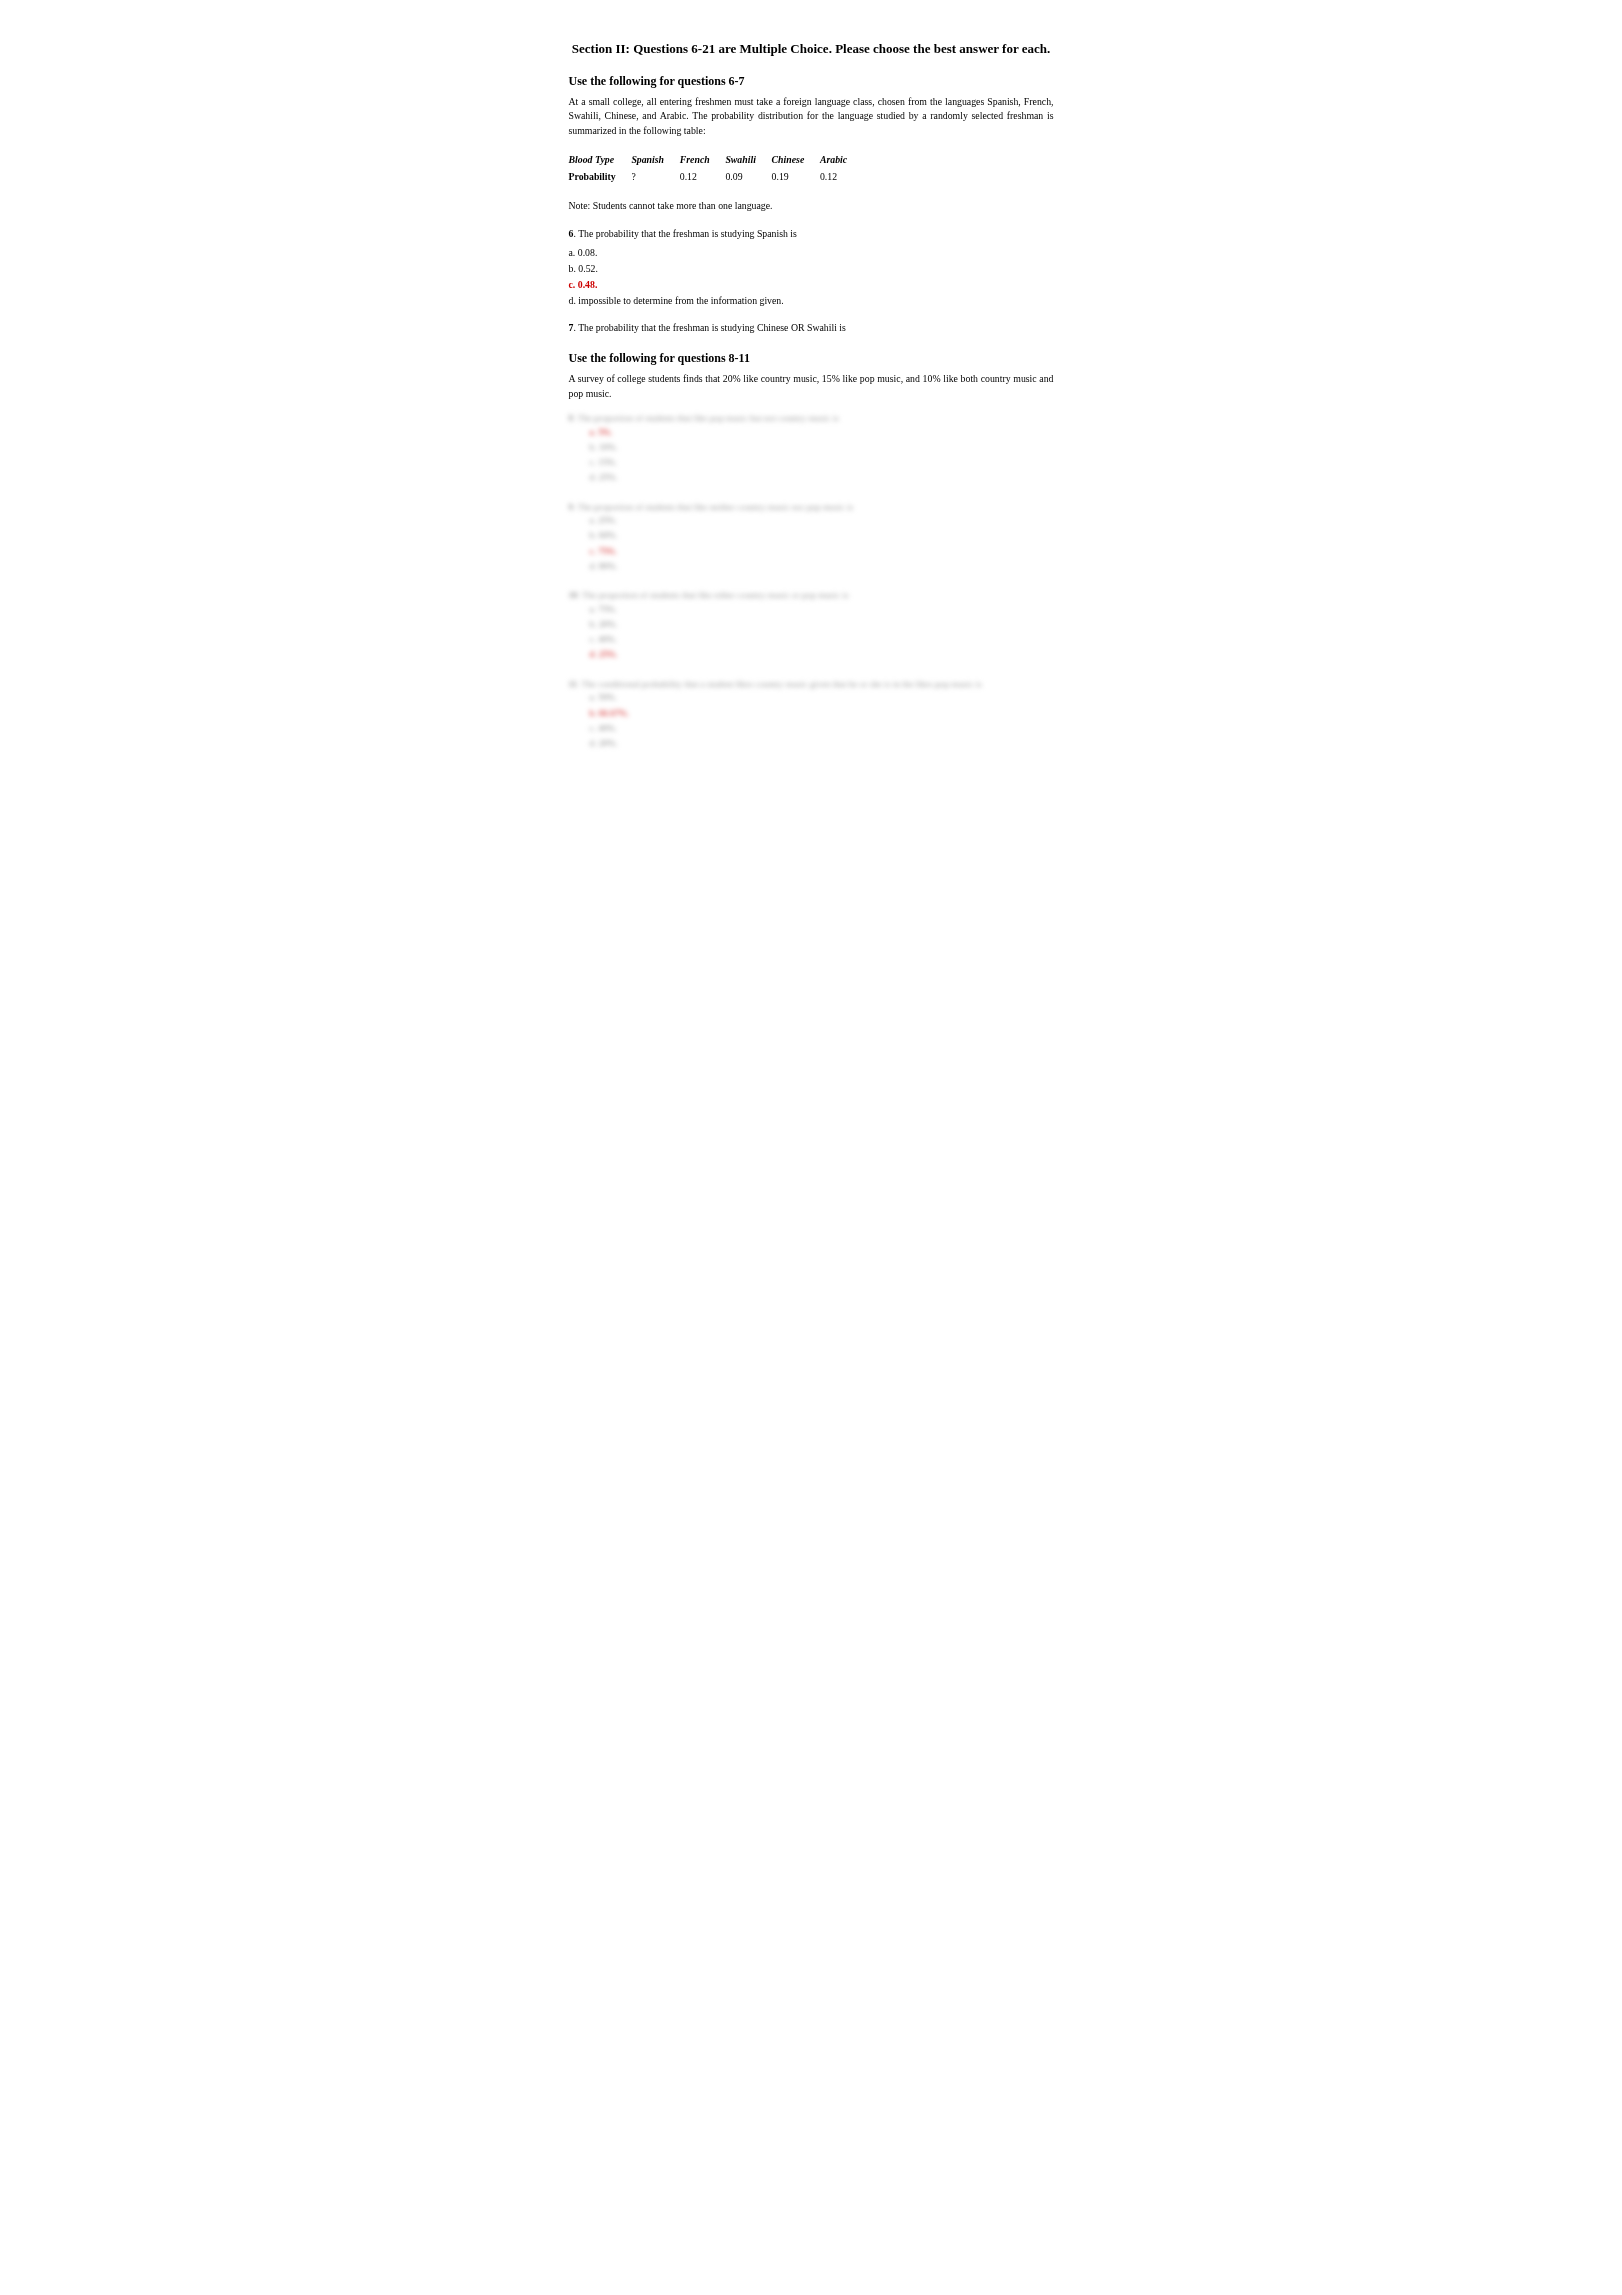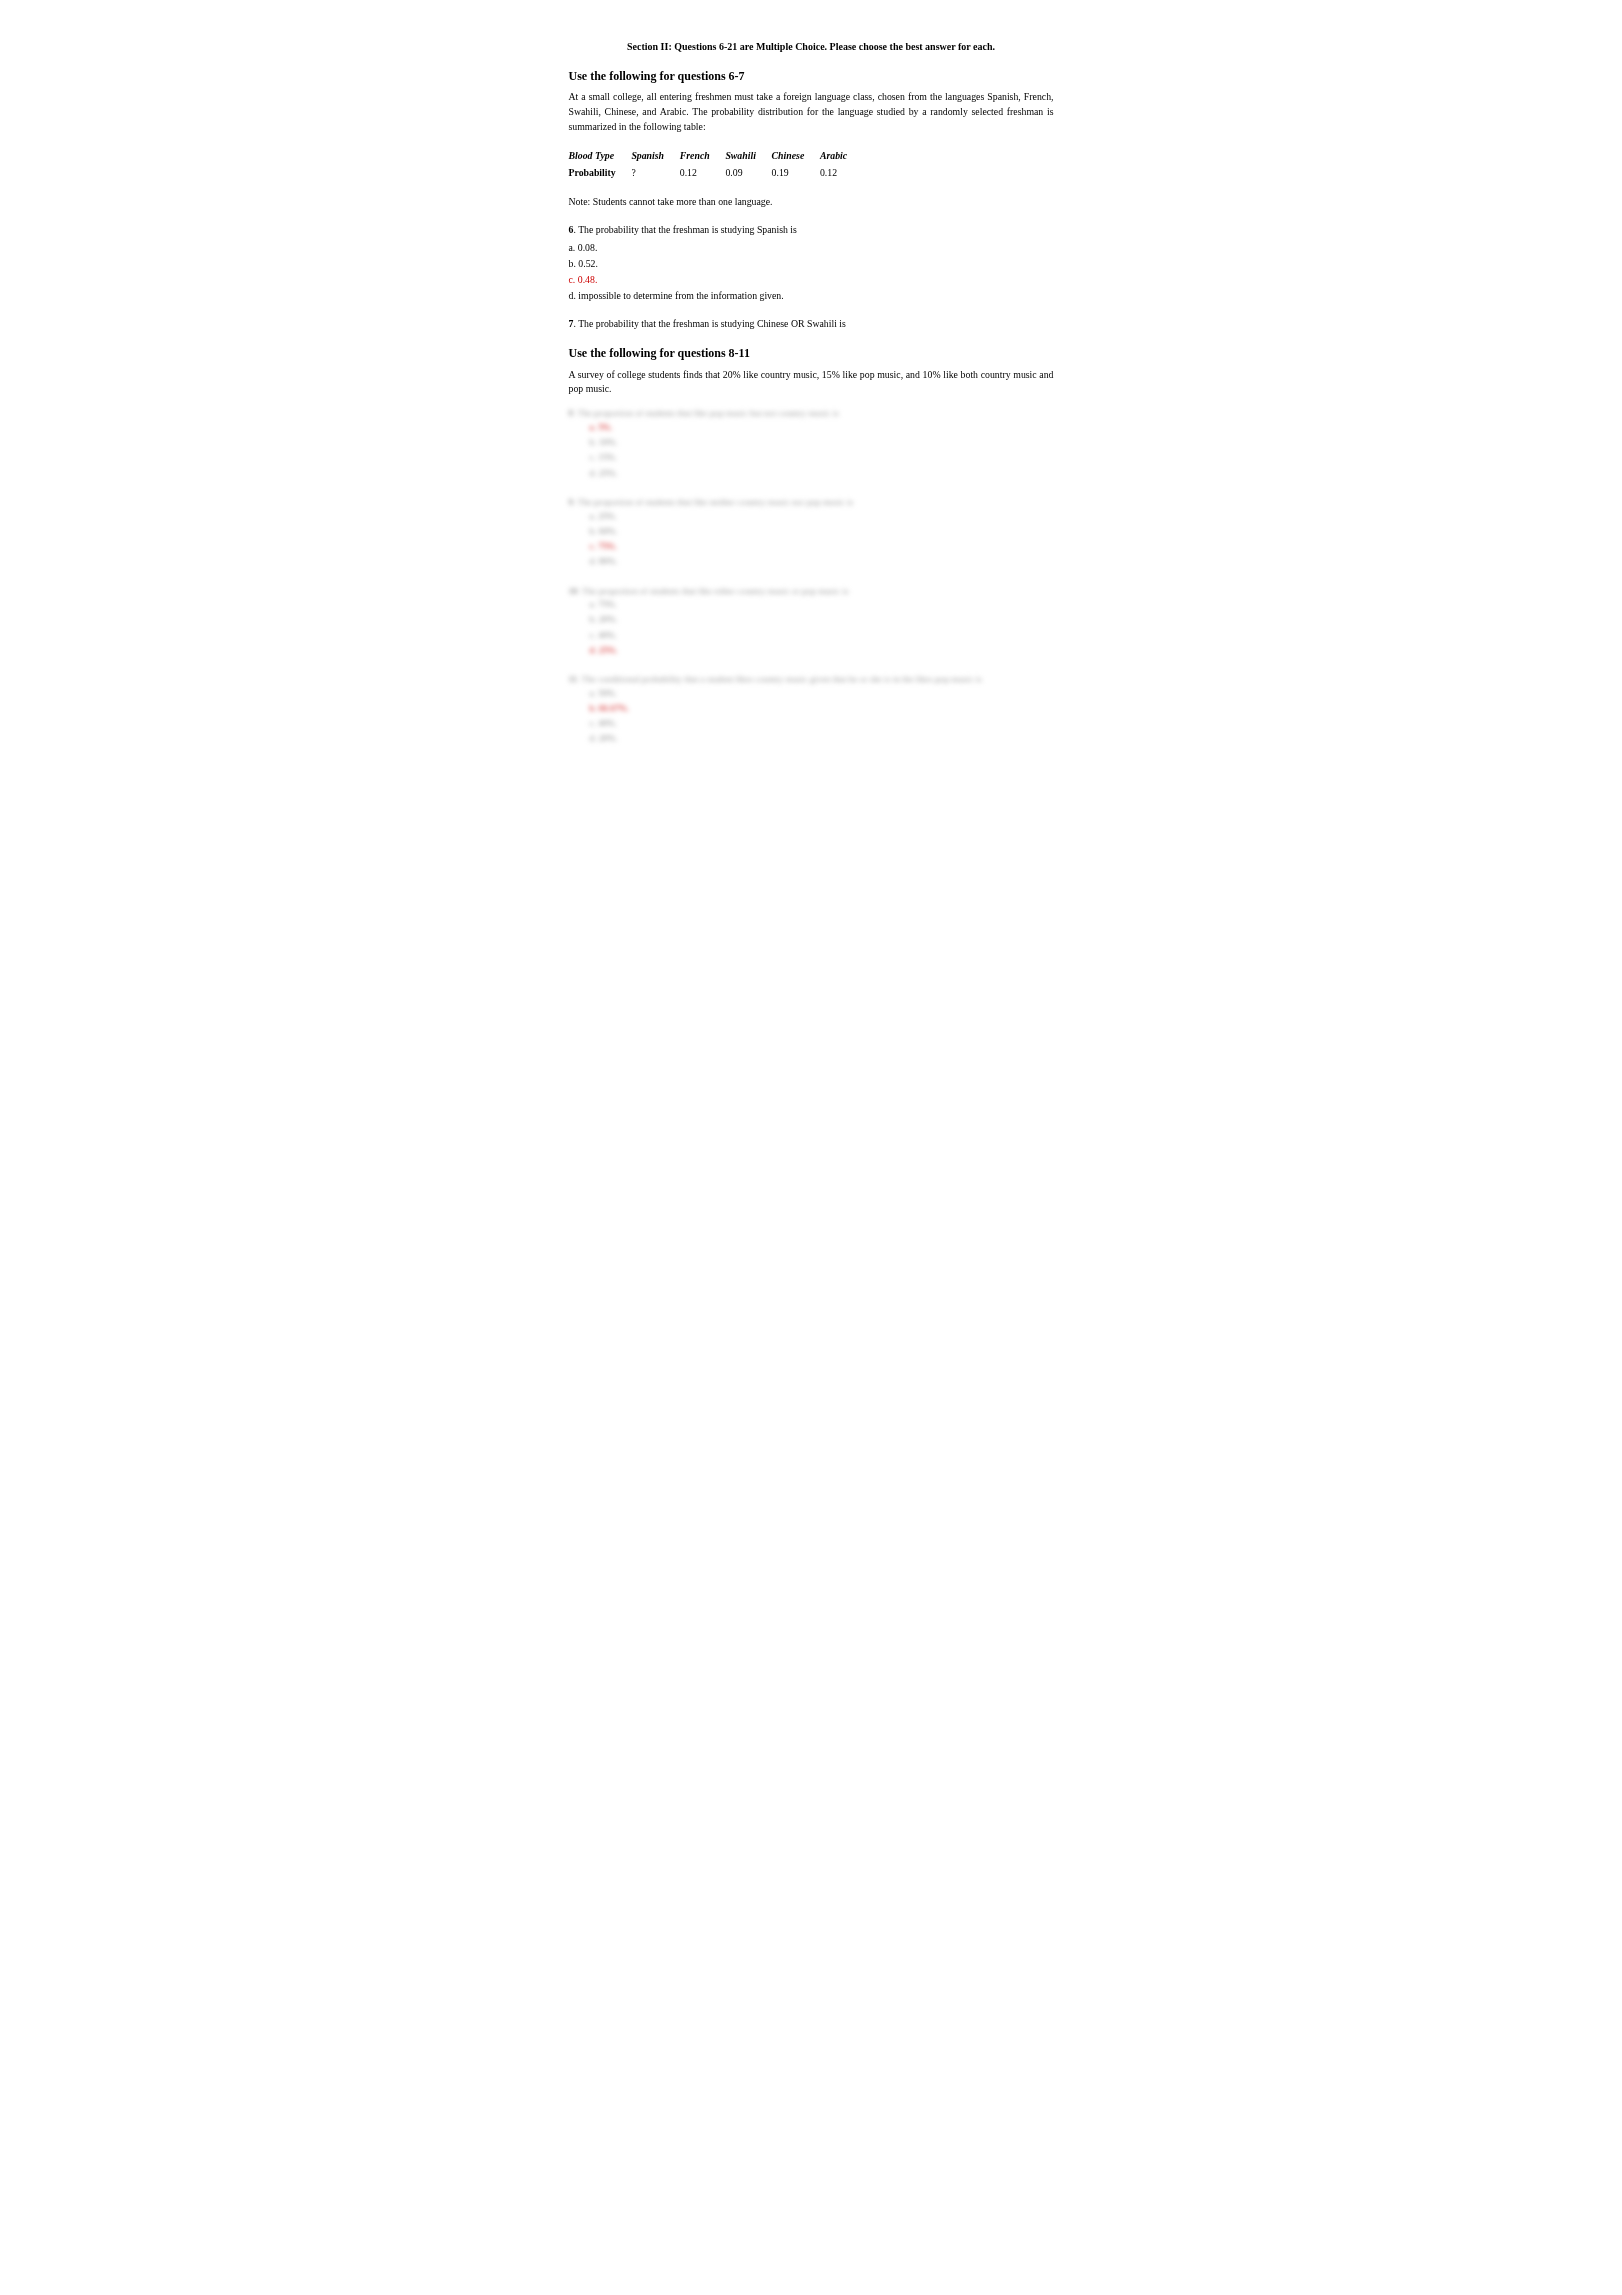--- a/index.html
+++ b/index.html
@@ -14,21 +14,21 @@
       font-size: 9.8px;
       color: #000000;
       padding: 39px 52px;
       max-width: 589px;
       margin: 0 auto;
       line-height: 1.5;
     }
 
     .section-header {
       font-weight: bold;
-      font-size: 10px;
+      font-size: 13px;
       margin-bottom: 13px;
       text-align: center;
     }
 
     .subsection-header {
       font-weight: bold;
       font-size: 12px;
       margin-bottom: 5.2px;
       margin-top: 13px;
     }
@@ -79,20 +79,21 @@
 
     .options {
     }
 
     .option {
       margin-bottom: 1.3px;
     }
 
     .option.correct {
       color: #cc0000;
+      font-weight: bold;
     }
 
     .blurred-section {
       filter: blur(2.6px);
       color: #888;
       user-select: none;
       margin-bottom: 13px;
     }
 
     .blurred-question {

